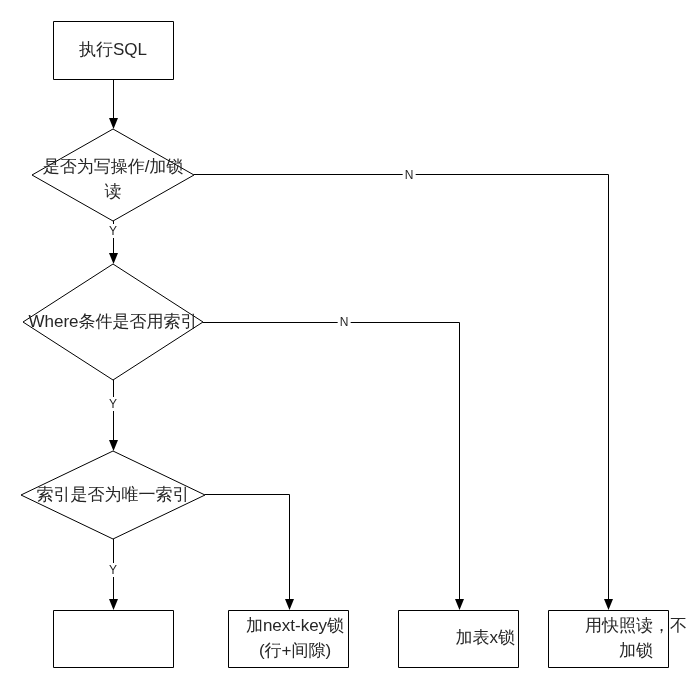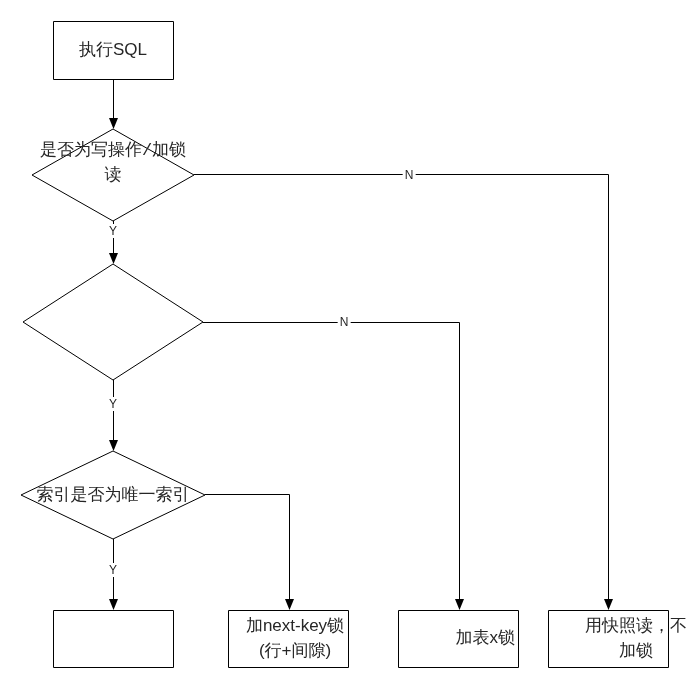--- a/index.html
+++ b/index.html
@@ -83,24 +83,27 @@
       <polygon points="289.5,610 285,599 294,599"></polygon>
       <polygon points="459.5,610 455,599 464,599"></polygon>
       <polygon points="608.5,610 604,599 613,599"></polygon>
     </g>
   </svg>
 
   <div class="node" style="left:53px; top:21px; width:120px; height:58px;">
     <span>执行SQL</span>
   </div>
 
-  <div class="node" style="left:32px; top:118px; width:162px; height:92px;font-family:Liberation Mono, monospace;">
+  <div class="node" style="left:32px; top:134px; width:162px; height:92px;">
     <span>是否为写操作/加锁读</span>
   </div>
 
+  <div class="node" style="left:23px; top:264px; width:180px; height:116px;">
+    <span>Where条件是否用索引</span>
+  </div>
 
   <div class="node" style="left:21px; top:451px; width:184px; height:88px;">
     <span>索引是否为唯一索引</span>
   </div>
 
 
   <div class="node" style="left:228px; top:610px; width:120px; height:57px;padding-left:14px;">
     <span>加next-key锁(行+间隙)</span>
   </div>
 

